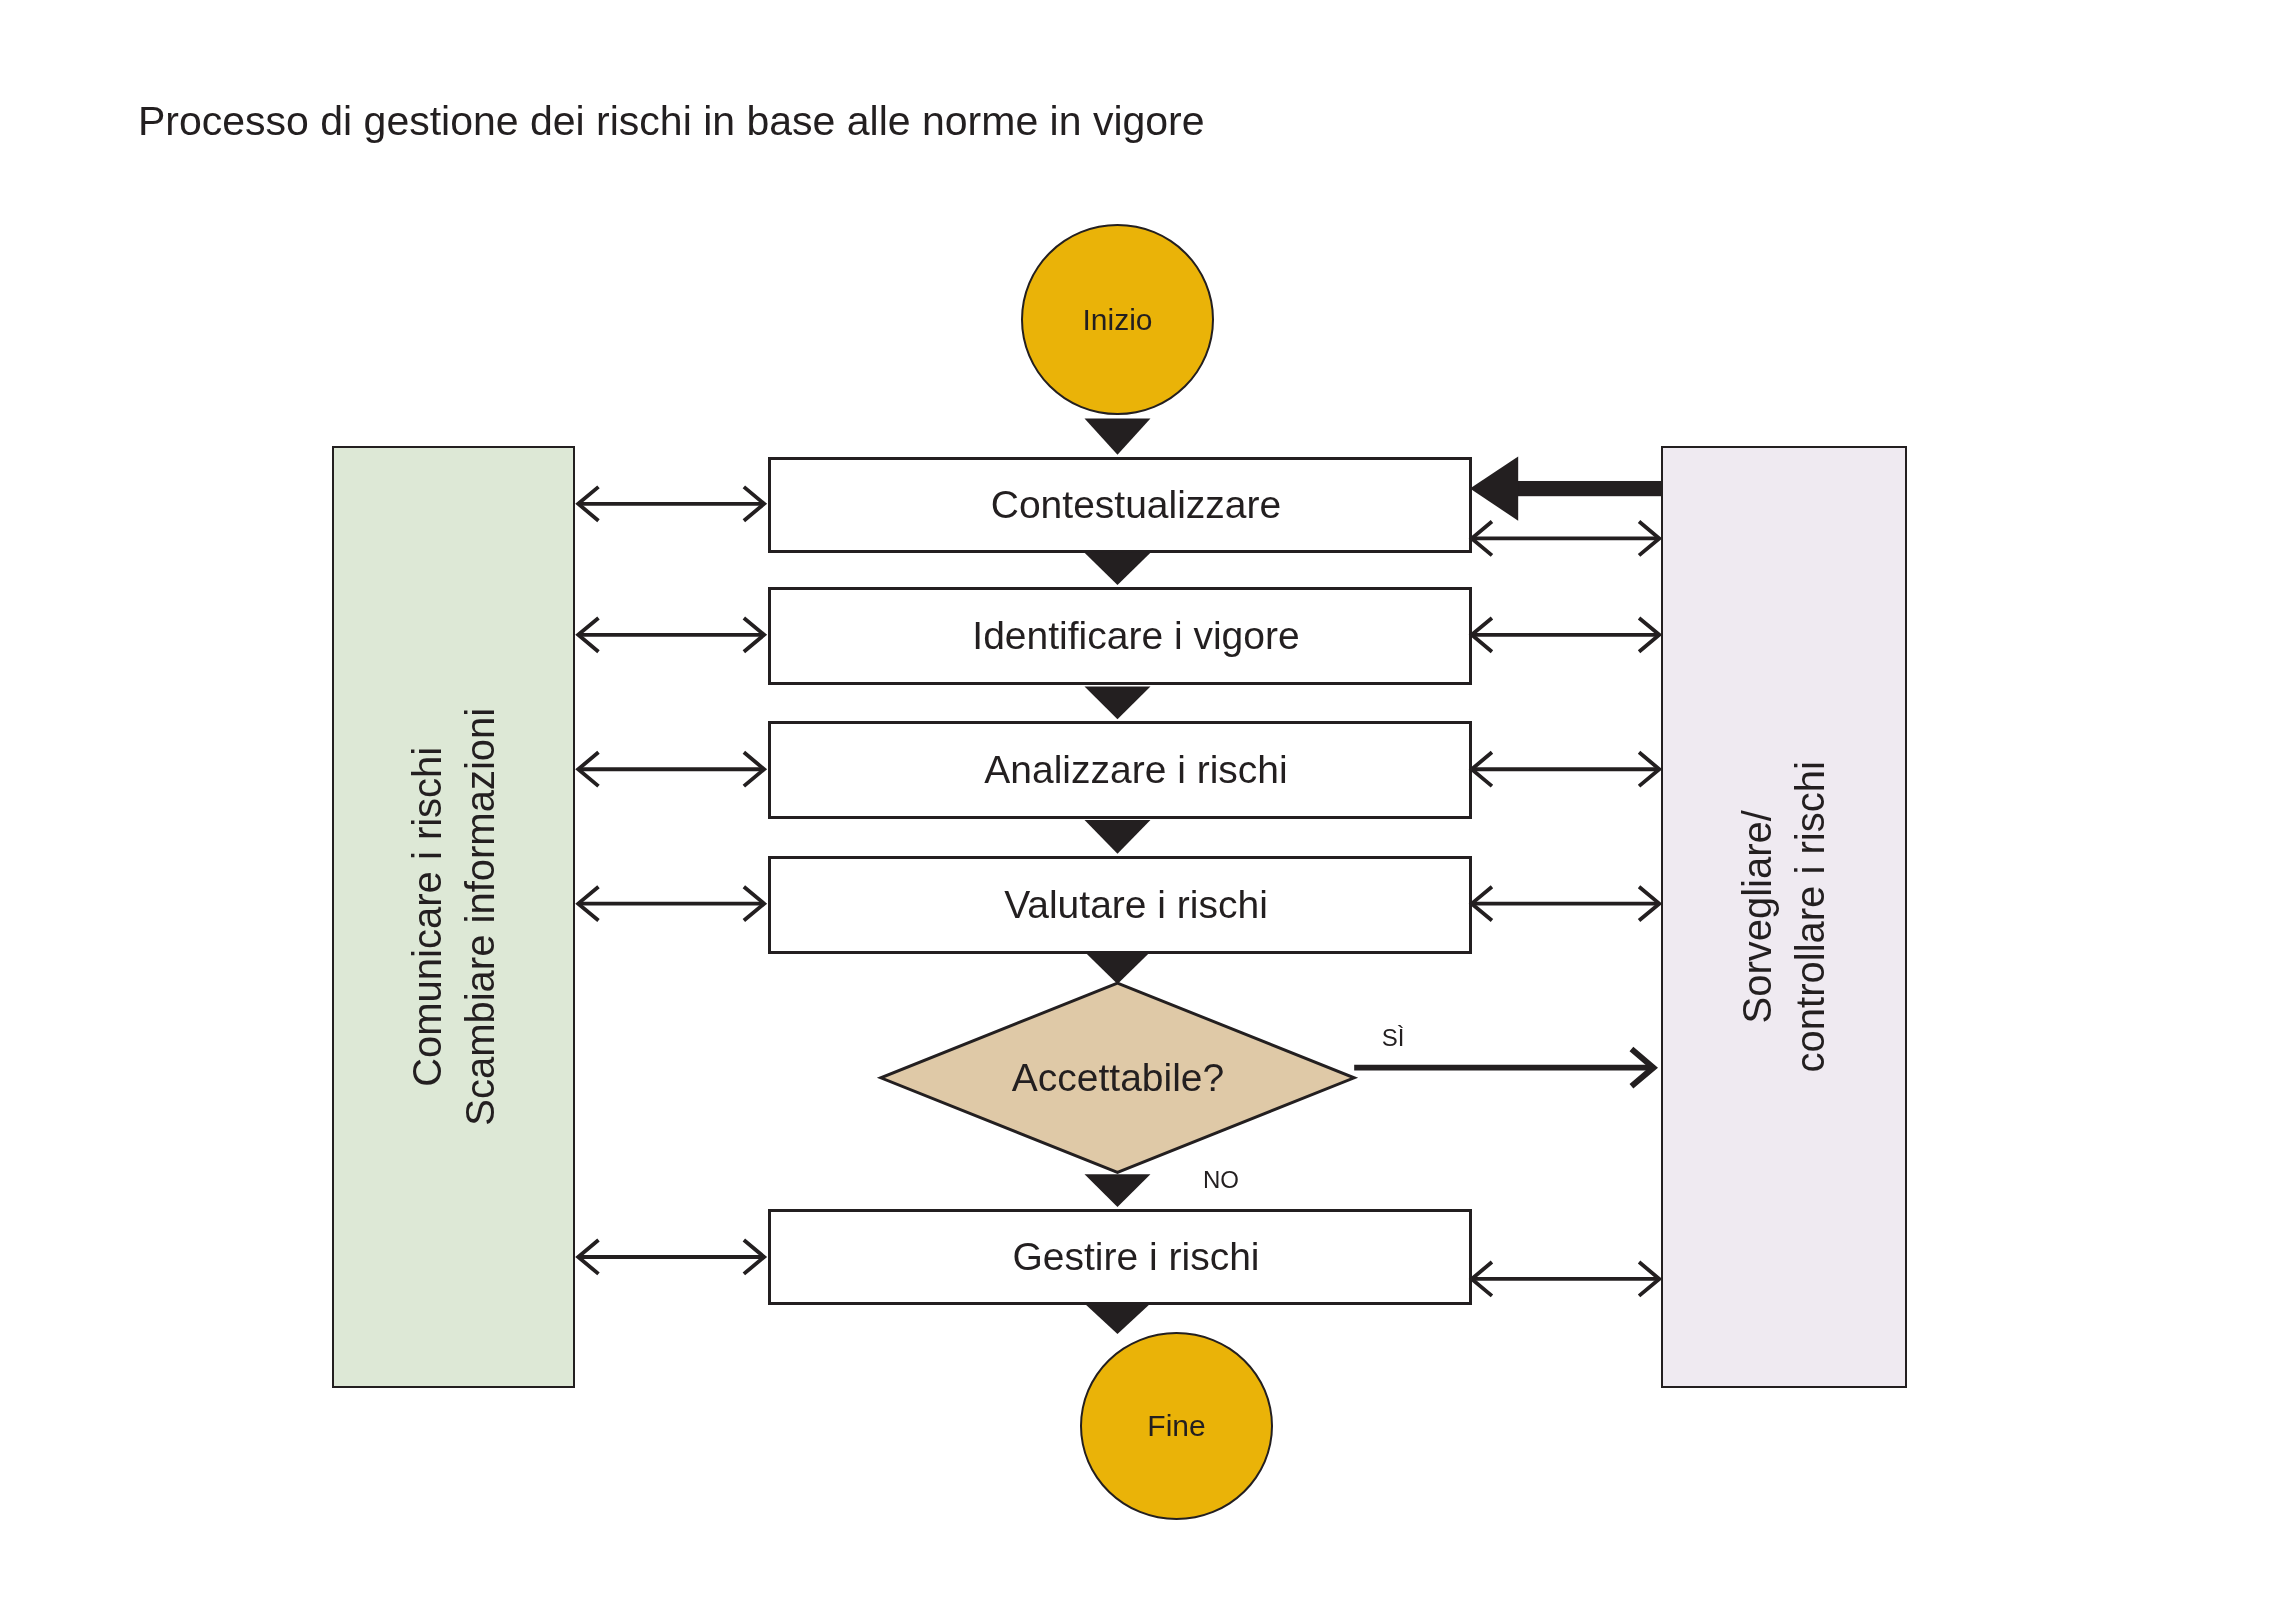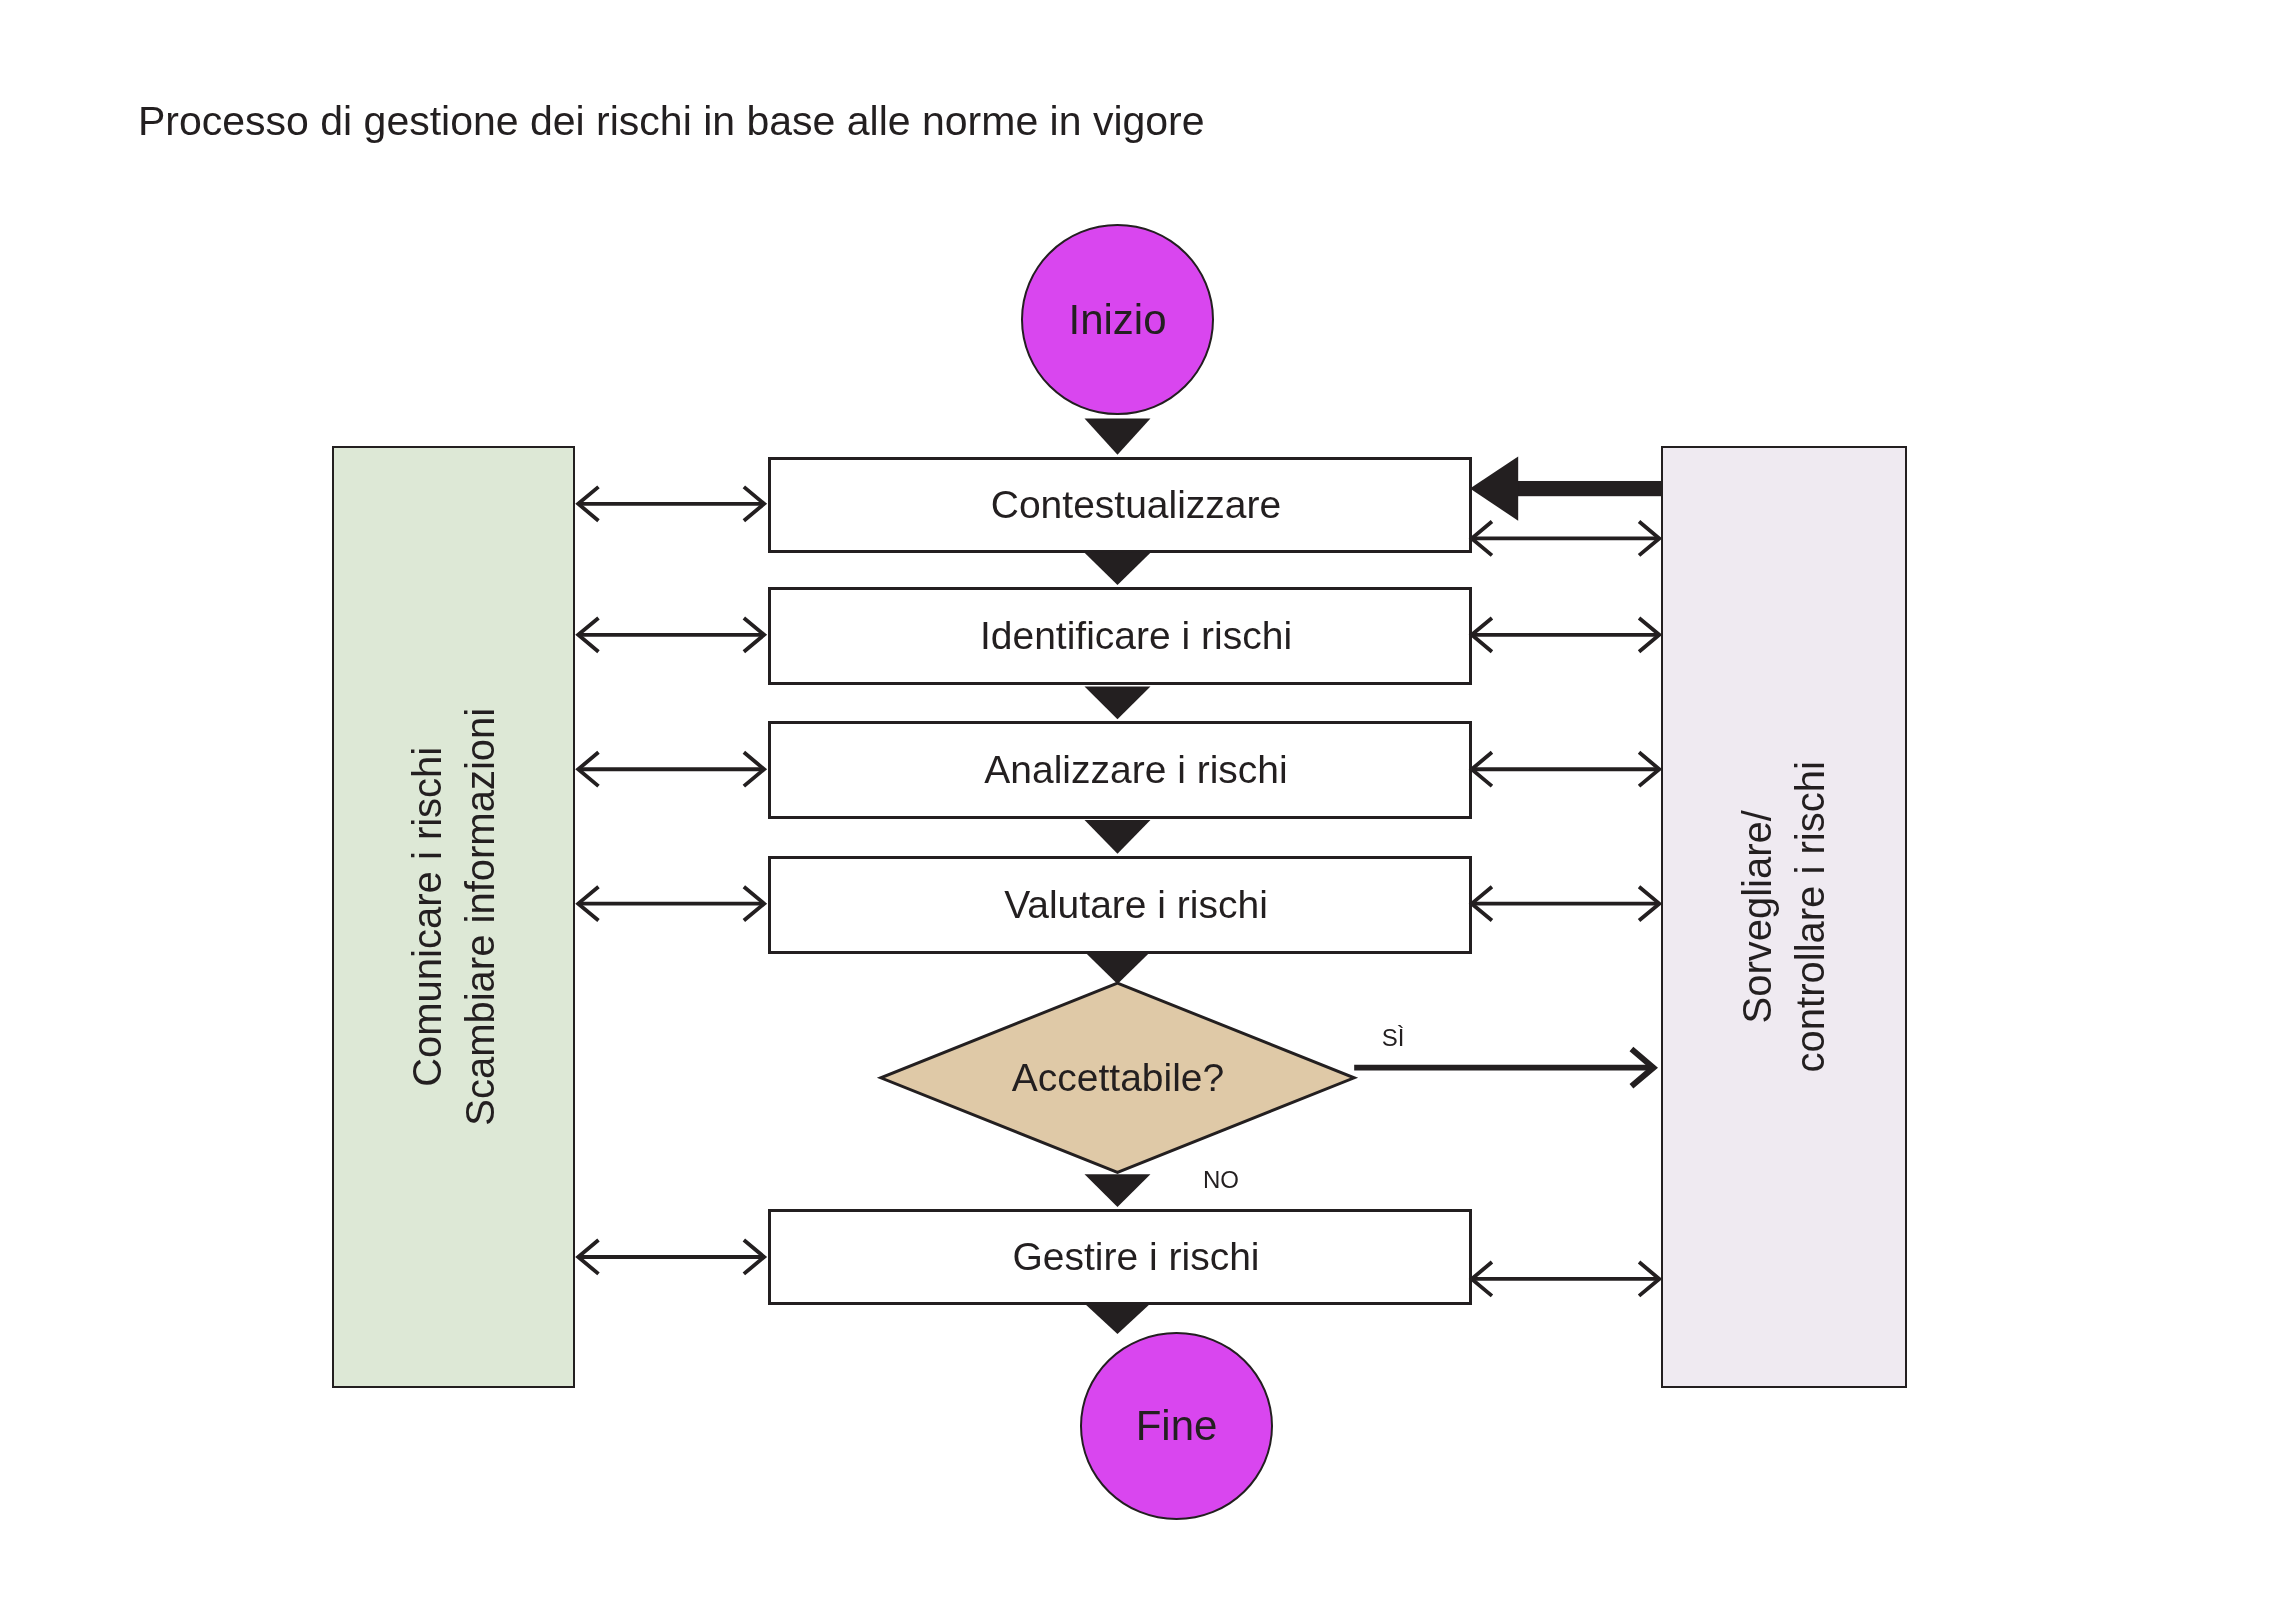--- a/index.html
+++ b/index.html
@@ -23,23 +23,23 @@
     font-size:40px;line-height:1.32;
   }
   .vtext span{display:block;}
   .stepbox{
     position:absolute;left:768px;width:704px;background:#ffffff;
     border:3px solid #231F20;box-sizing:border-box;
     display:flex;align-items:center;justify-content:center;
     font-size:39px;white-space:nowrap;padding-left:32px;
   }
   .terminator{
-    position:absolute;background:#d946ef;border:2.5px solid #231F20;
+    position:absolute;background:#eab308;border:2.5px solid #231F20;
     border-radius:50%;box-sizing:border-box;
-    display:flex;align-items:center;justify-content:center;font-size:42px;
+    display:flex;align-items:center;justify-content:center;font-size:30px;
   }
   .t-start{left:1021px;top:224px;width:193px;height:191px;}
   .t-end{left:1080px;top:1332px;width:193px;height:188px;}
   .decision-label{
     position:absolute;left:1118px;top:1078px;transform:translate(-50%,-50%);
     font-size:39px;white-space:nowrap;
   }
   .branch-label{
     position:absolute;transform:translate(-50%,-50%);font-size:24px;white-space:nowrap;
   }
@@ -62,21 +62,21 @@
   </div>
 
   <div class="sidebar sidebar-right">
     <div class="vtext">
       <span>Sorvegliare/</span>
       <span>controllare i rischi</span>
     </div>
   </div>
 
   <div class="stepbox" style="top:457px;height:96px;">Contestualizzare</div>
-  <div class="stepbox" style="top:587px;height:98px;">Identificare i rischi</div>
+  <div class="stepbox" style="top:587px;height:98px;">Identificare i vigore</div>
   <div class="stepbox" style="top:721px;height:98px;">Analizzare i rischi</div>
   <div class="stepbox" style="top:856px;height:98px;">Valutare i rischi</div>
   <div class="stepbox" style="top:1209px;height:96px;">Gestire i rischi</div>
 
   <div class="terminator t-start">Inizio</div>
   <div class="terminator t-end">Fine</div>
 
   <svg class="layer" viewBox="0 0 2715 1920">
 
     <polygon points="1322,1163 1602,1275 1322,1387 1042,1275" fill="#DFC9A7" stroke="#231F20" stroke-width="3.5"></polygon>

